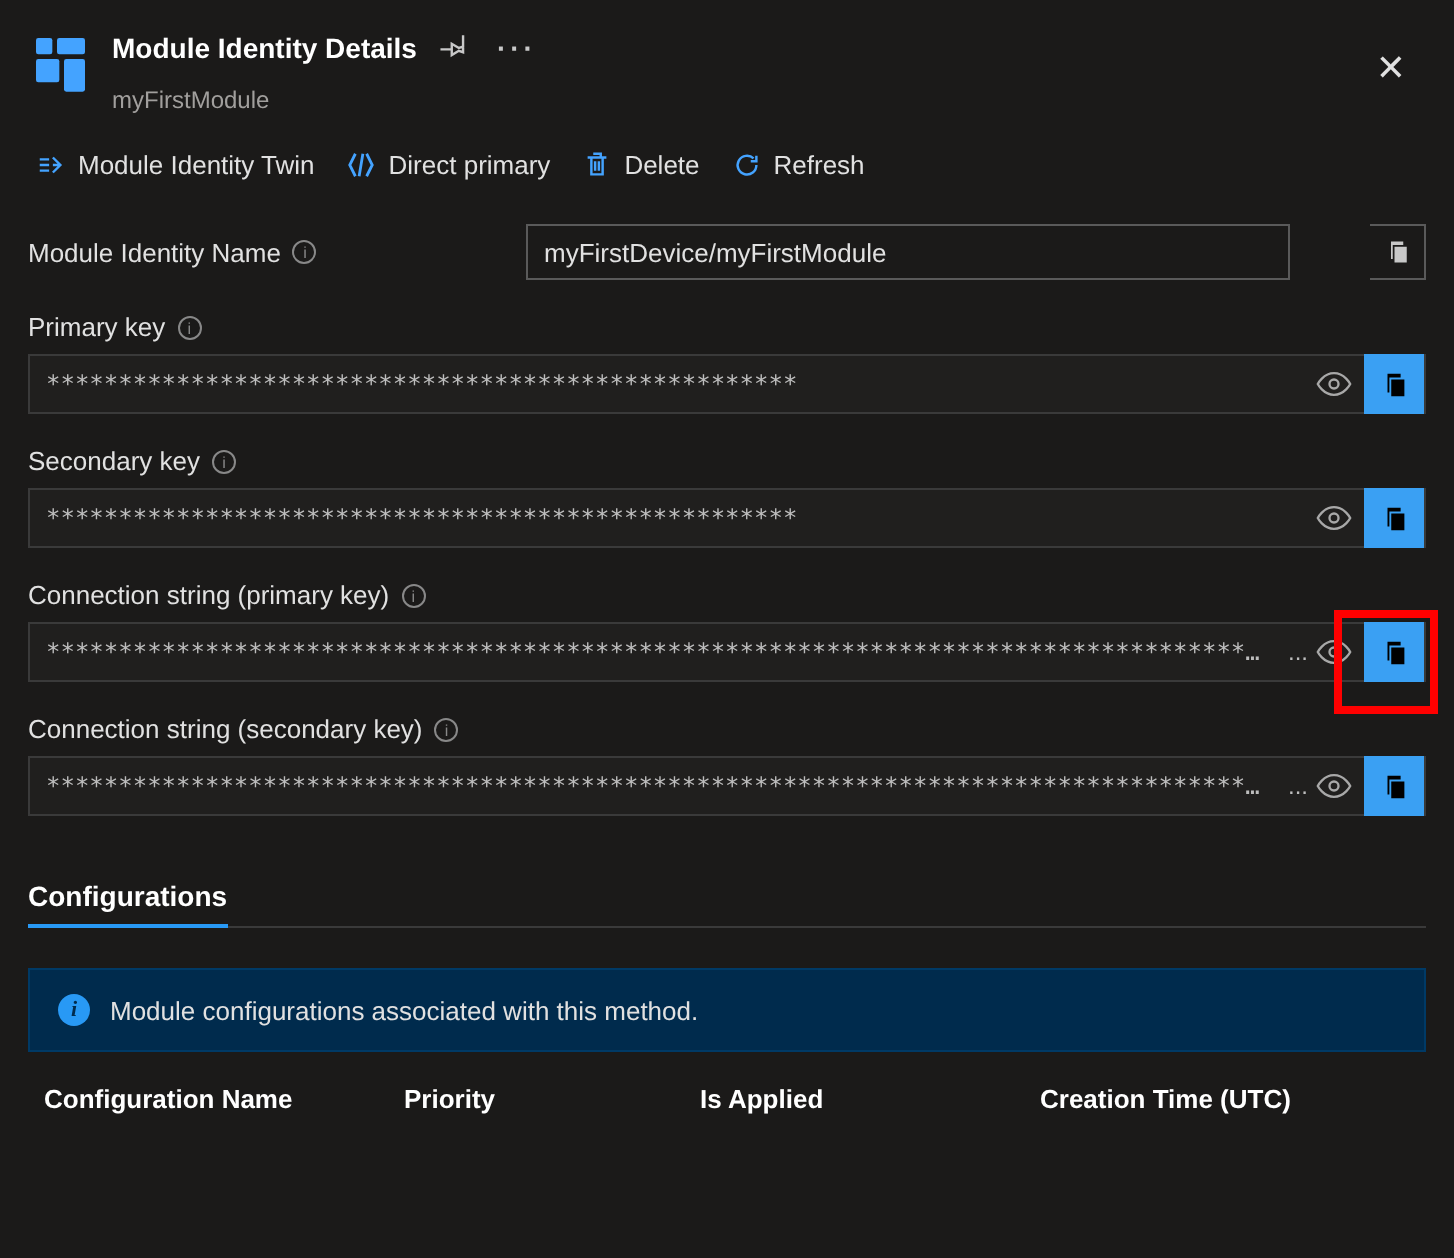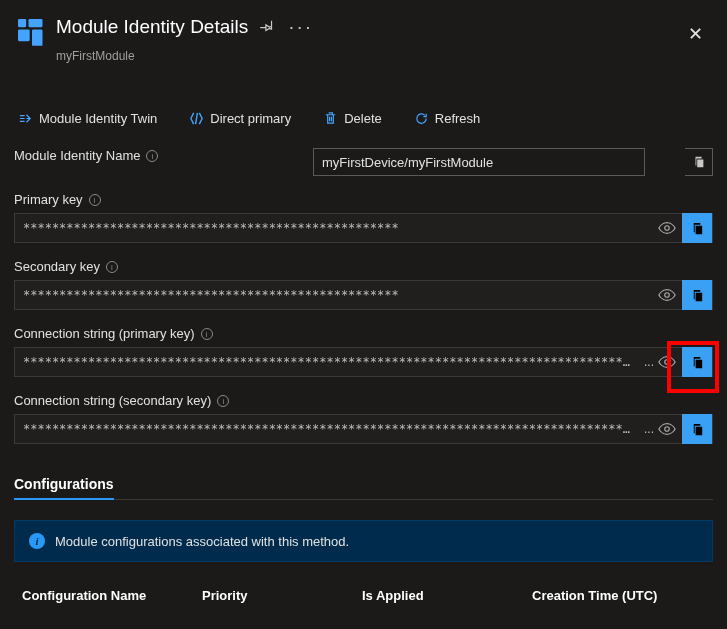--- a/index.html
+++ b/index.html
@@ -15,58 +15,57 @@
     .panel { padding: 10px 14px 0 14px; }
     .header {
       display: flex;
       align-items: flex-start;
       gap: 10px;
       padding: 6px 4px 10px 4px;
     }
     .header-icon { width: 28px; height: 28px; flex-shrink: 0; fill: #44a3ff; margin-top: 3px;}
     .header-titles { flex: 1; }
     .header-title {
-      font-size: 19px;
-      font-weight: 400;
+      font-size: 14px;
+      font-weight: 700;
       color: #ffffff;
       display: flex;
       align-items: center;
       gap: 12px;
     }
     .header-sub {
       font-size: 12px;
       color: #a19f9d;
       margin-top: 11px;
     }
     .header-actions { display: flex; gap: 14px; align-items: center; padding-top:5px;}
     .icon-btn {
       width: 16px; height: 16px; cursor: pointer;
       fill: #c8c8c8;
       stroke: #c8c8c8;
     }
     .close-x { font-size: 18px; color: #e1e1e1; cursor:pointer; padding:2px 6px;}
     .toolbar {
       display: flex;
-      gap: 32px;
+      gap: 16px;
       padding: 8px 4px 14px 4px;
       border-bottom: none;
-      margin-top: 30px;
     }
     .toolbar-item {
       display: flex;
       align-items: center;
       gap: 6px;
       cursor: pointer;
       color: #e1e1e1;
       font-size: 13px;
     }
     .toolbar-item svg { width: 15px; height: 15px; fill: #44a3ff; stroke:#44a3ff; }
     .field-row {
       display: flex;
-      align-items: flex-start;
+      align-items: center;
       margin-top: 8px;
       margin-bottom: 4px;
     }
     .field-label {
       display: flex;
       align-items: center;
       gap: 6px;
       font-size: 13px;
       color: #e1e1e1;
     }
@@ -75,21 +74,21 @@
       width: 12px; height: 12px;
       border: 1px solid #888;
       border-radius: 50%;
       font-size: 8px;
       line-height: 11px;
       text-align: center;
       color: #888;
     }
     .name-input-wrap {
       margin-left: auto;
-      width: 400px;
+      width: 450px;
       display: flex;
       gap: 40px;
     }
     .name-input {
       flex: 1;
       background: #1b1a19;
       border: 1px solid #5a5a5a;
       color: #e1e1e1;
       padding: 5px 8px;
       font-size: 13px;
@@ -180,30 +179,30 @@
       width: 16px; height: 16px;
       background: #2899f5;
       border-radius: 50%;
       color: #002b4d;
       font-size: 11px;
       font-weight: bold;
       display: flex; align-items: center; justify-content: center;
       font-style: italic;
       font-family: Georgia, serif;
     }
-    .table { margin-top: 22px; }
+    .table { margin-top: 12px; }
     .table-head {
       display: flex;
       font-weight: 600;
       color: #ffffff;
       font-size: 13px;
       padding: 4px 8px;
     }
     .col-name { width: 180px; }
-    .col-pri { width: 160px; }
+    .col-pri { width: 148px; }
     .col-app { width: 170px; }
     .col-time { flex: 1; }
     .table-row {
       padding: 10px 8px;
       color: #d2d2d2;
       font-size: 13px;
     }
   </style>
 </head>
 <body>

